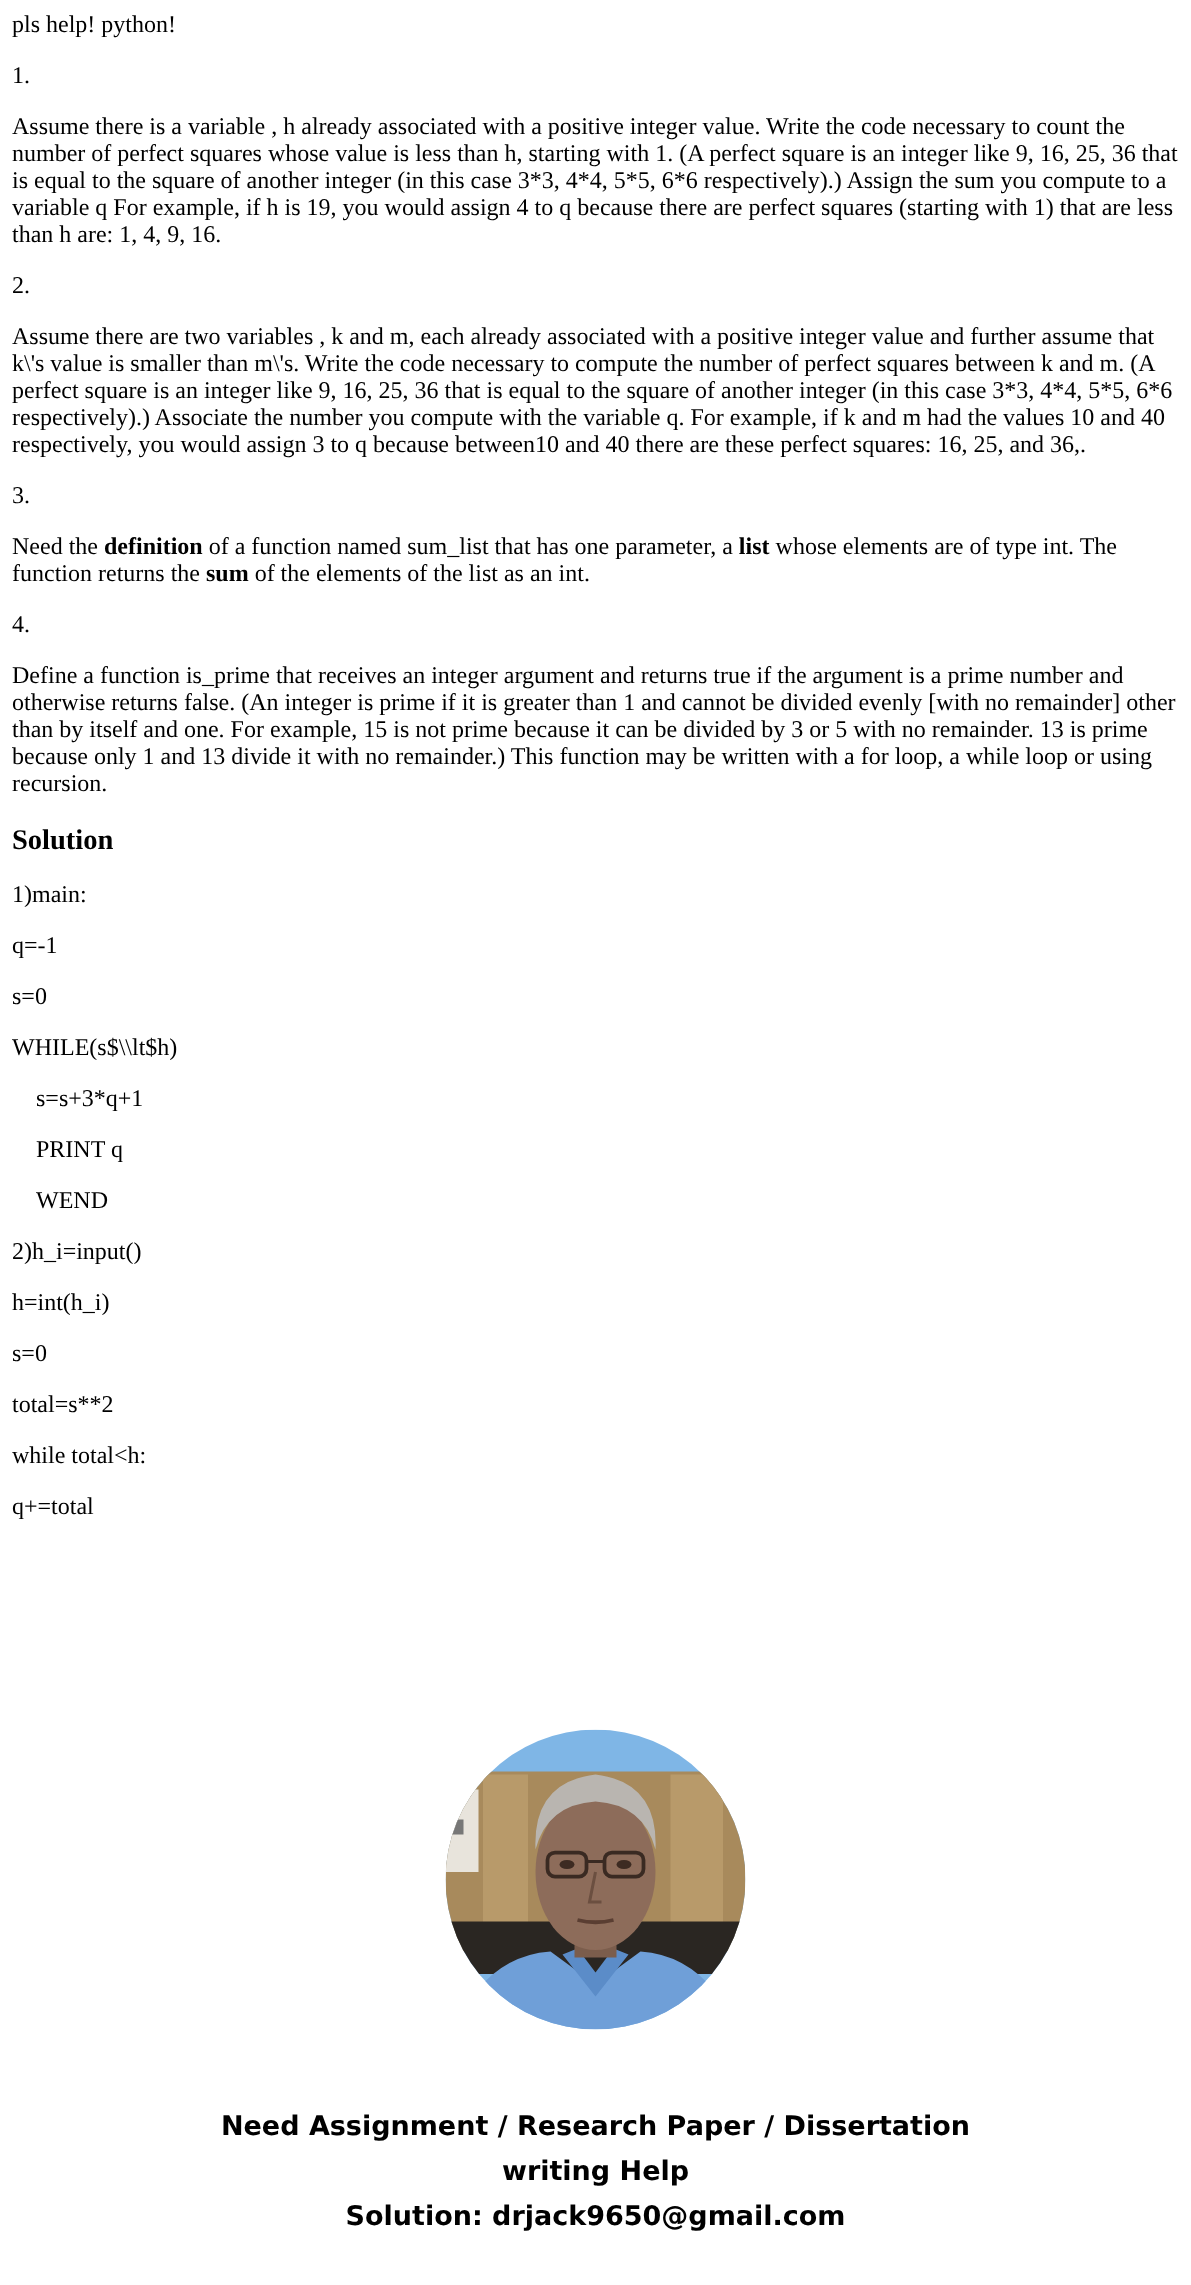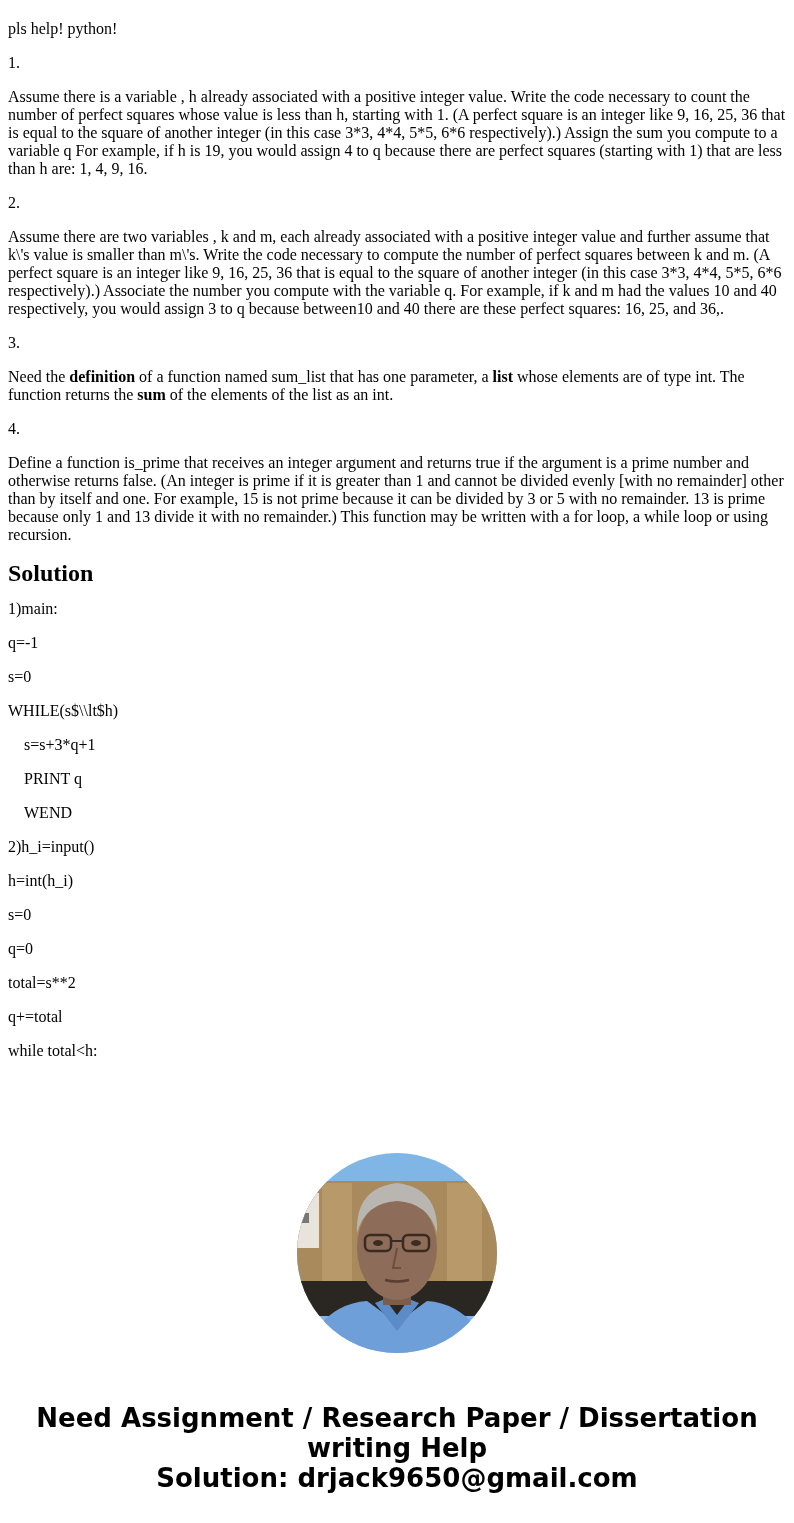--- a/index.html
+++ b/index.html
@@ -13,32 +13,32 @@
       position: relative;
       overflow: hidden;
       font-family: "Liberation Serif", serif;
       font-size: 16px;
       line-height: 18px;
       color: #000000;
     }
     .content {
       position: absolute;
       left: 8px;
-      top: 12px;
+      top: 0;
       width: 780px;
     }
     p {
       margin: 0 0 16px 0;
     }
     .first {
       margin-top: 8px;
     }
     h3 {
       font-family: "Liberation Serif", serif;
-      font-size: 24px;
+      font-size: 19px;
       font-weight: bold;
       line-height: 22px;
       margin: 18px 0 16px 0;
     }
     .indent {
       padding-left: 16px;
     }
     .avatar-wrap {
       position: absolute;
       left: 297px;
@@ -49,21 +49,21 @@
       overflow: hidden;
     }
     .footer {
       position: absolute;
       left: 0;
       top: 1403px;
       width: 794px;
       text-align: center;
       font-family: "DejaVu Sans", sans-serif;
       font-weight: bold;
-      font-size: 26px;
+      font-size: 18px;
       line-height: 30px;
       color: #000000;
     }
     .footer div { margin: 0; }
   </style>
 </head>
 <body>
 
 <div class="content">
   <p class="first">pls help! python!</p>
@@ -86,24 +86,23 @@
     <p>1)main:</p>
     <p>q=-1</p>
     <p>s=0</p>
     <p>WHILE(s$\\lt$h)</p>
     <p class="indent">s=s+3*q+1</p>
     <p class="indent">PRINT q</p>
     <p class="indent">WEND</p>
     <p>2)h_i=input()</p>
     <p>h=int(h_i)</p>
     <p>s=0</p>
-    <p>q=0</p>
     <p>total=s**2</p>
+    <p>while total&lt;h:</p>
     <p>q+=total</p>
-    <p>while total&lt;h:</p>
   </div>
 </div>
 
 <div class="avatar-wrap">
   <svg width="200" height="200" viewBox="0 0 200 200" xmlns="http://www.w3.org/2000/svg">
 
     <rect x="0" y="0" width="200" height="200" fill="#7fb6e6"></rect>
 
     <rect x="0" y="28" width="200" height="120" fill="#a88a5c"></rect>
     <rect x="0" y="40" width="22" height="55" fill="#e8e4dc"></rect>

